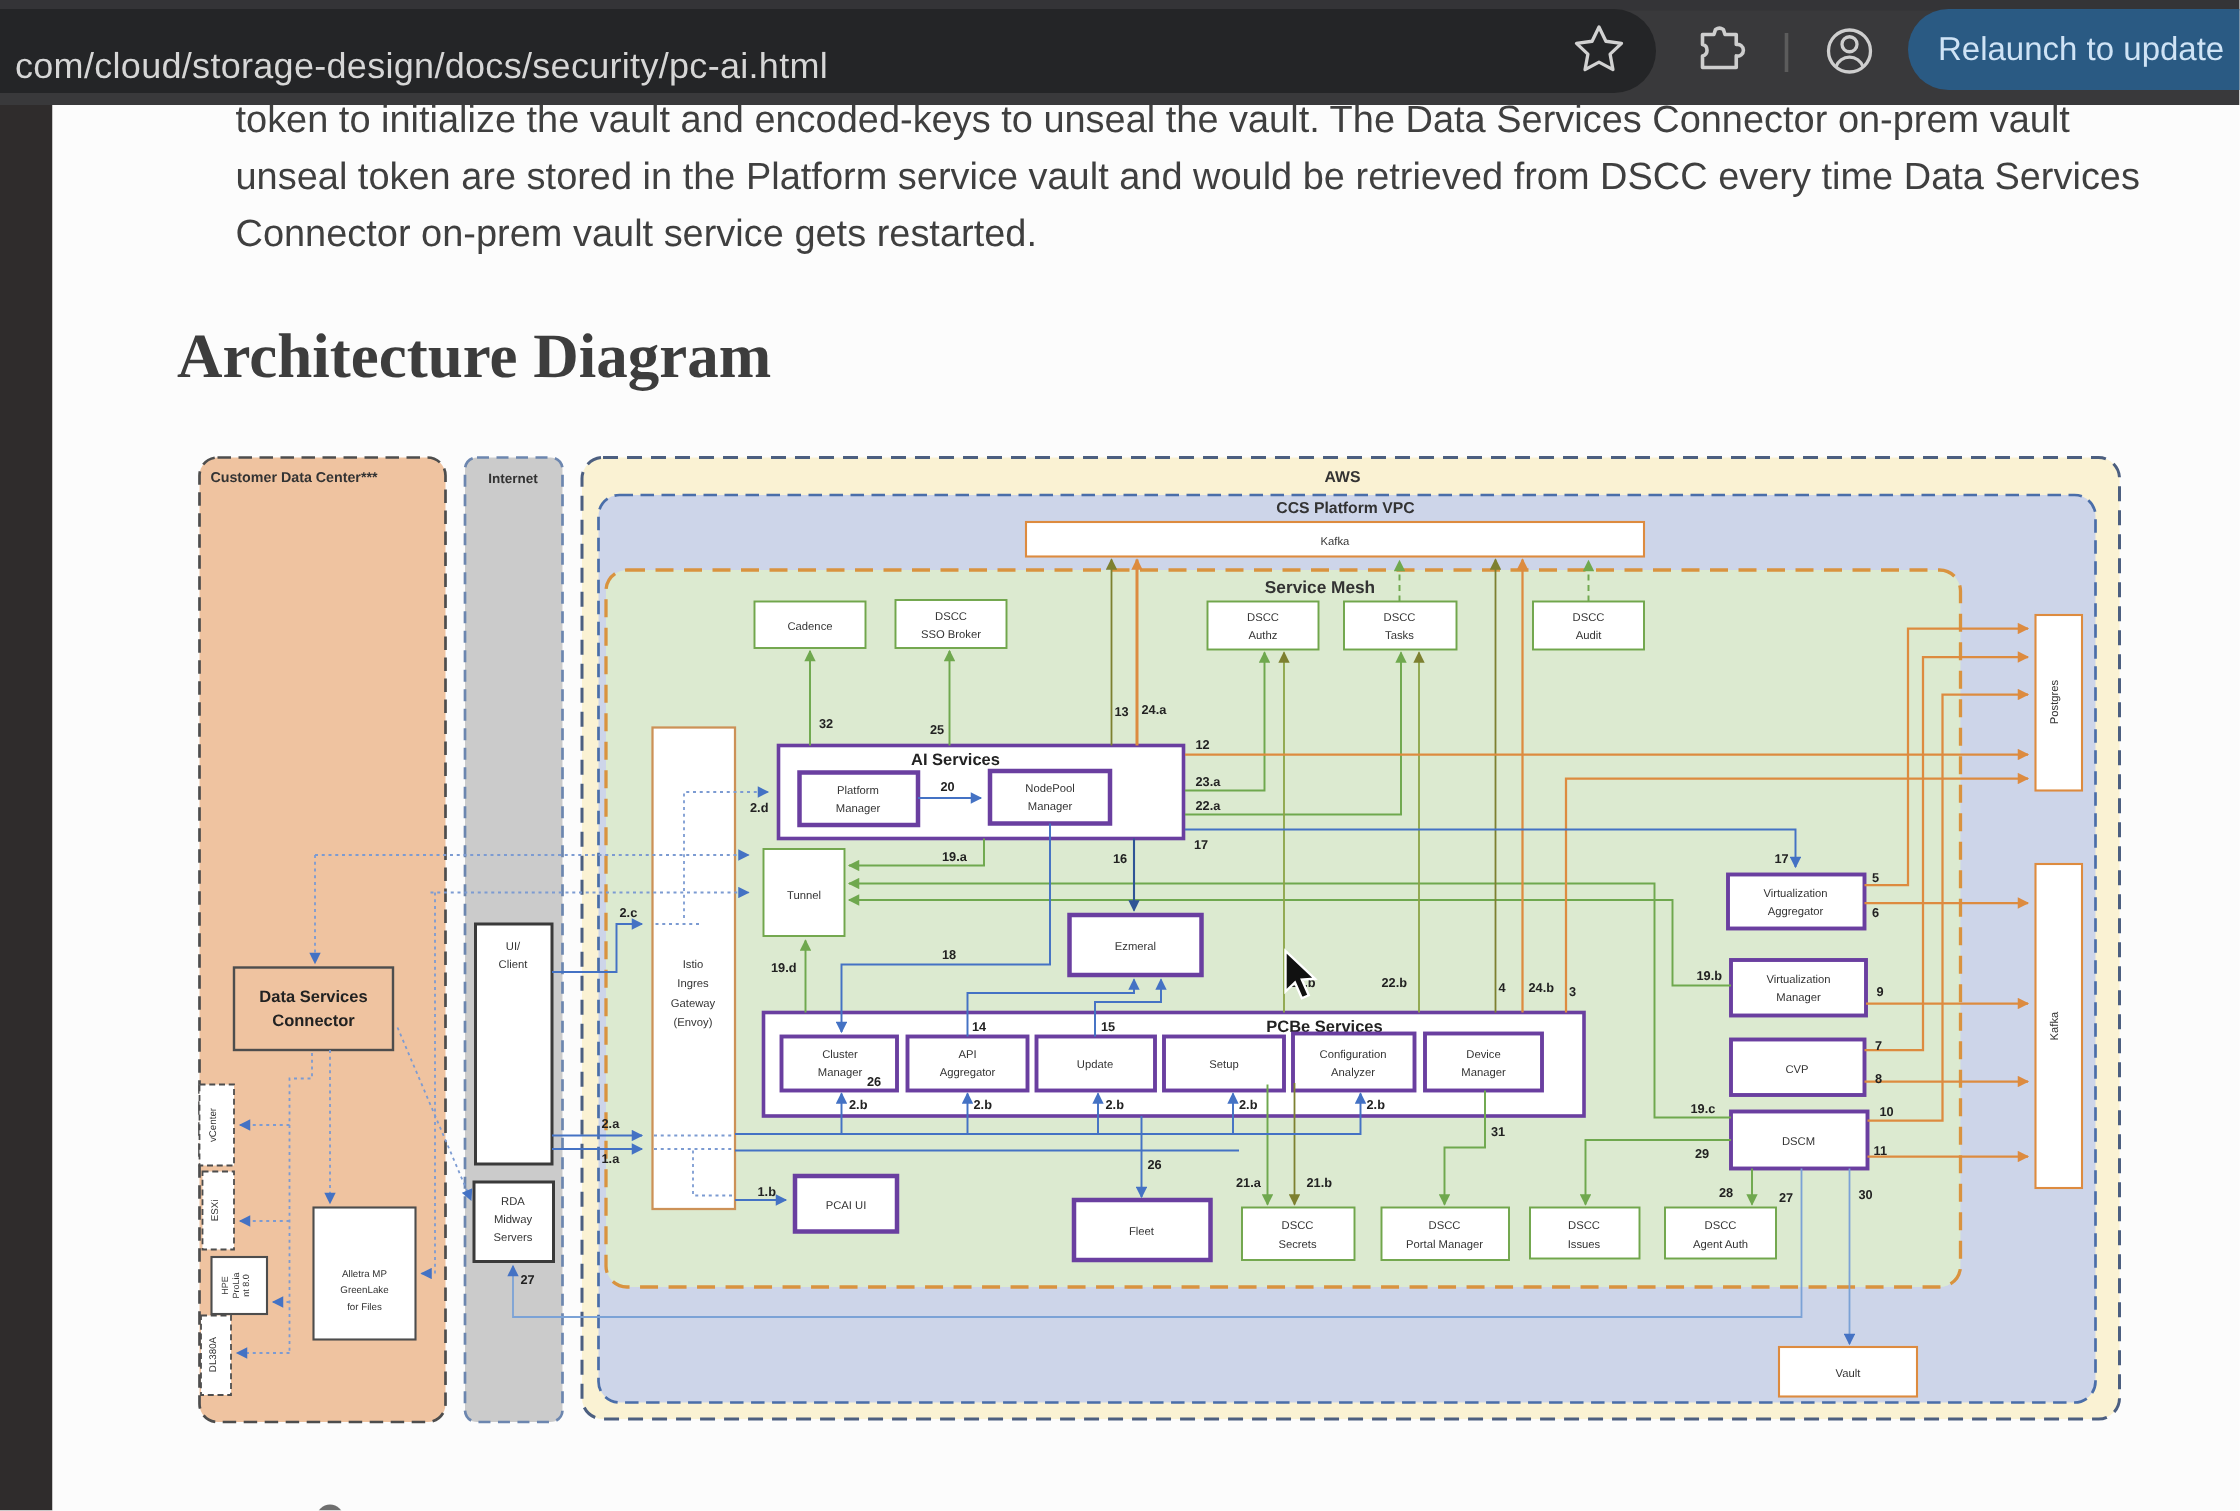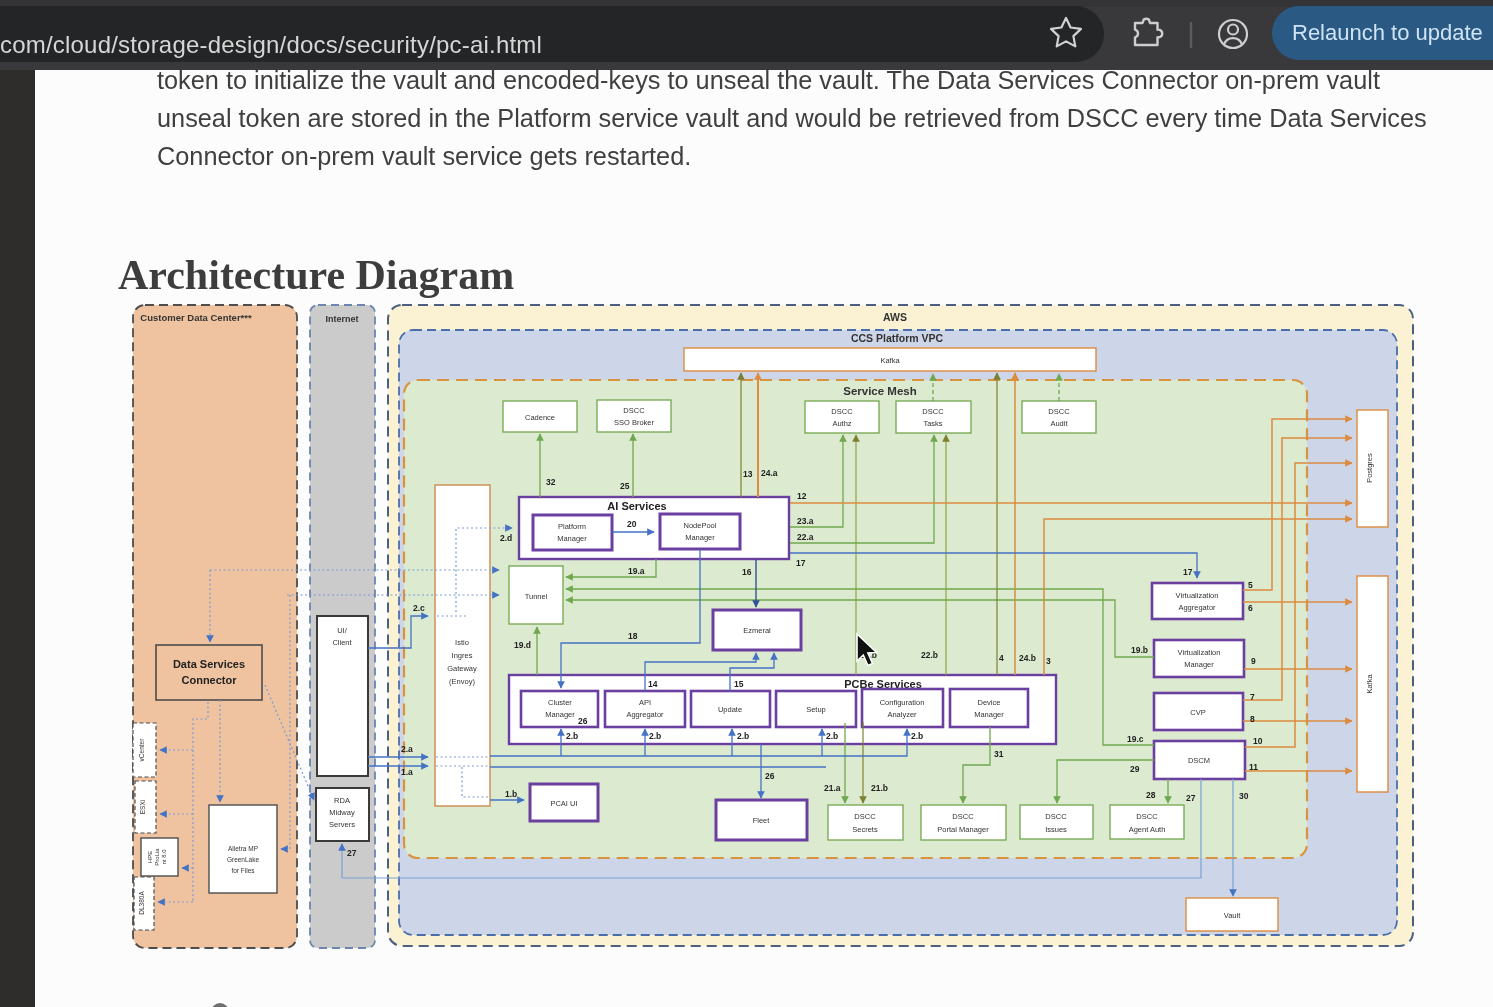--- a/index.html
+++ b/index.html
@@ -2,27 +2,27 @@
 <html><head>
 <meta charset="utf-8">
 <style>
   html,body{margin:0;padding:0;}
   body{width:1493px;height:1007px;overflow:hidden;position:relative;background:#ffffff;font-family:"Liberation Sans",sans-serif;}
   .abs{position:absolute;}
   
   #toolbar{left:0;top:0;width:1493px;height:70px;background:#39393b;}
   #topstrip{left:0;top:0;width:1493px;height:7px;background:#343437;}
   #urlpill{left:-30px;top:6px;width:1134px;height:56px;background:#242527;border-radius:0 28px 28px 0;}
-  #urltext{left:30px;top:4px;width:1000px;height:70px;line-height:70px;color:#d6d6d6;font-size:24px;letter-spacing:0.2px;}
+  #urltext{left:40px;top:4px;width:1000px;height:70px;line-height:70px;color:#d6d6d6;font-size:24px;letter-spacing:0.2px;}
   #relaunch{left:1272px;top:6px;width:260px;height:54px;background:#2a5a83;border-radius:27px;color:#cfe3f5;font-size:22px;line-height:54px;text-align:left;padding-left:20px;box-sizing:border-box;white-space:nowrap;}
   
   #leftstrip{left:0;top:70px;width:35px;height:937px;background:#2f2c2c;}
   #page{left:35px;top:70px;width:1458px;height:937px;background:#fcfcfc;}
   #para{left:122px;top:-9px;width:1350px;color:#3f3f3f;font-size:25.3px;line-height:38px;}
-  #h2{left:83px;top:144px;color:#3d3d3d;font-family:"Liberation Serif",serif;font-size:42px;font-weight:bold;letter-spacing:0px;margin-top:37px;}
+  #h2{left:83px;top:144px;color:#3d3d3d;font-family:"Liberation Serif",serif;font-size:42px;font-weight:bold;letter-spacing:0px;}
 </style>
 </head>
 <body>
 <div class="abs" id="toolbar"></div>
 <div class="abs" id="topstrip"></div>
 <div class="abs" id="urlpill">
     <div class="abs" id="urltext">com/cloud/storage-design/docs/security/pc-ai.html</div>
   </div>
 <svg class="abs" style="left:1040px;top:8px" width="60" height="54" viewBox="0 0 60 54">
   <path d="M26 10 l4.6 9.5 10.4 1.4 -7.6 7.2 1.9 10.3 -9.3 -5 -9.3 5 1.9 -10.3 -7.6 -7.2 10.4 -1.4 z" fill="none" stroke="#d2d2d2" stroke-width="2.2" stroke-linejoin="round"></path>

